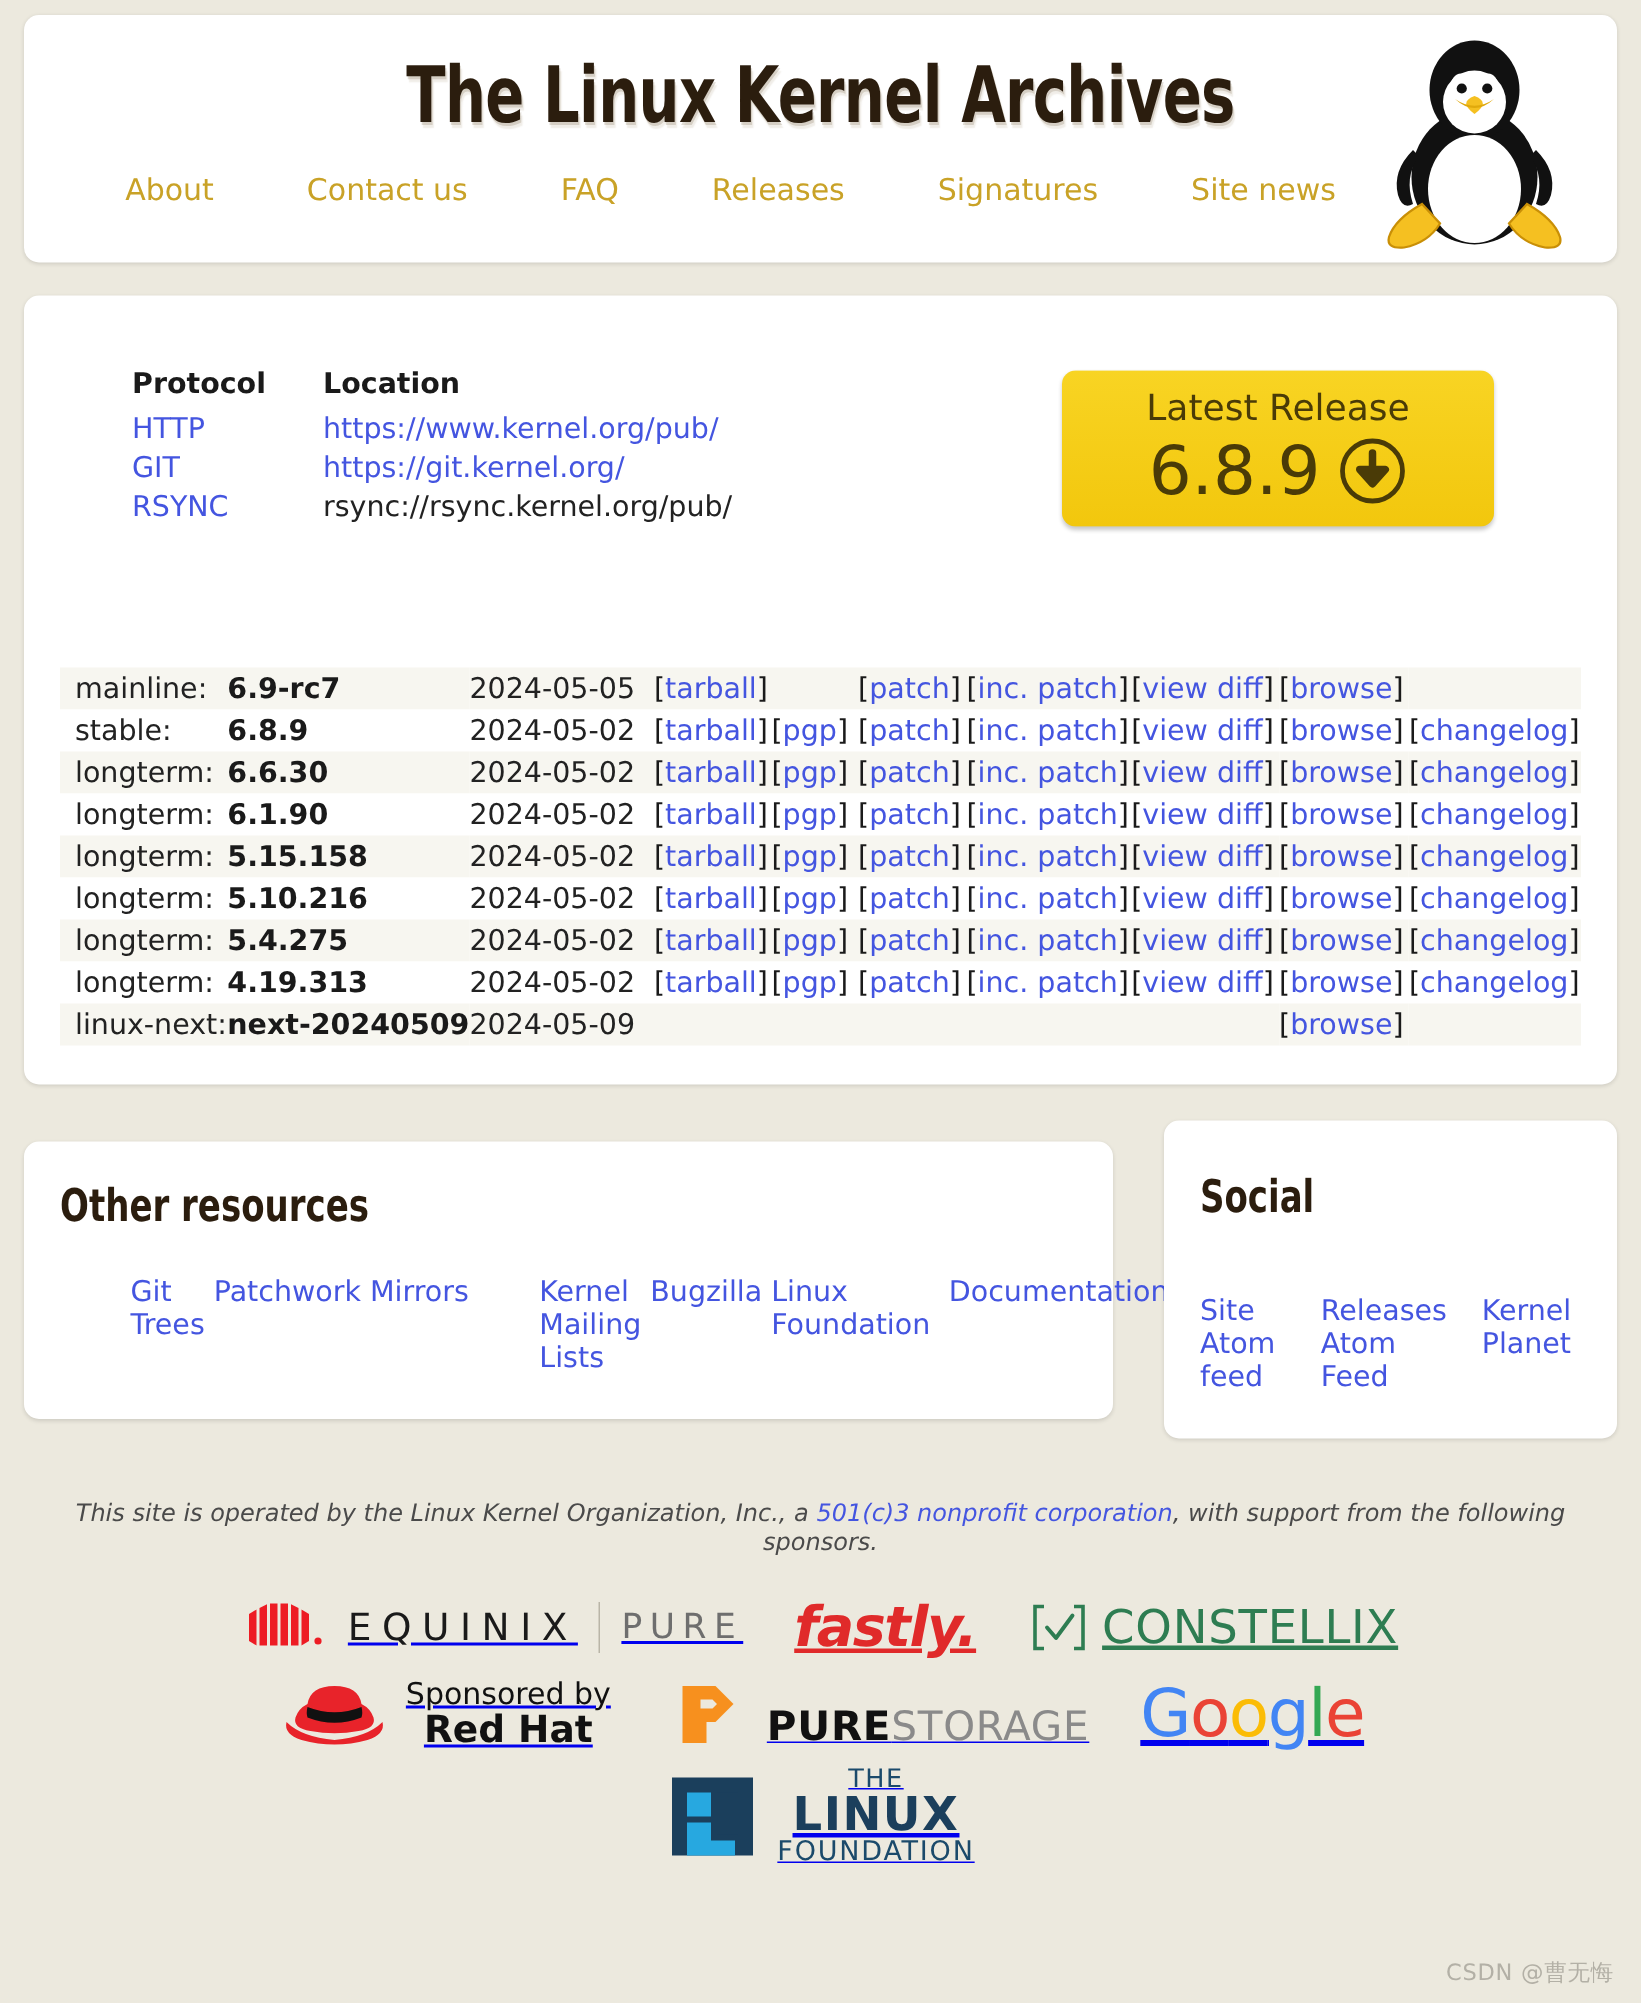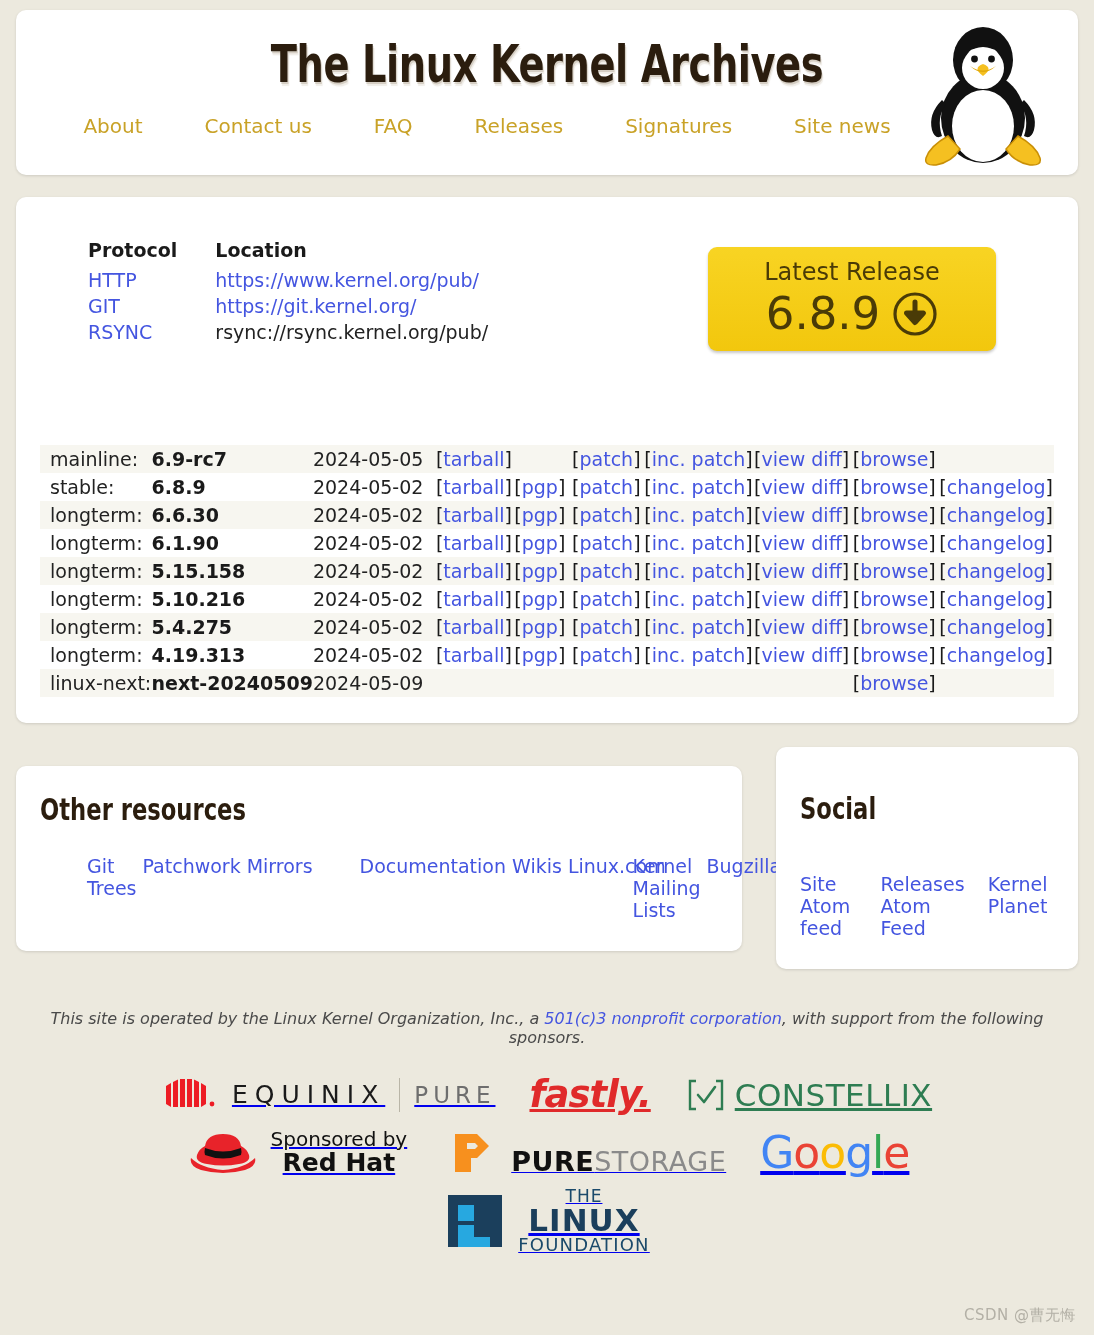--- a/index.html
+++ b/index.html
@@ -60,21 +60,21 @@
   .tux {
     position: absolute;
     right: 30px;
     top: 8px;
     width: 130px;
     height: 150px;
   }
 
   
   .main-card { padding: 42px 24px 26px 24px; margin-bottom: 24px; }
-  .top-row { display: flex; align-items: flex-start; justify-content: space-between; }
+  .top-row { display: flex; align-items: flex-end; justify-content: space-between; }
 
   table.proto { border-collapse: collapse; margin-left: 48px; }
   table.proto th {
     text-align: left;
     font-size: 19px;
     font-weight: bold;
     color: #1a1a1a;
     padding: 0 0 6px 0;
   }
   table.proto th.loc, table.proto td.loc { padding-left: 38px; }
@@ -125,21 +125,21 @@
   .c-incp    { width: 112px; }
   .c-diff    { width: 104px; }
   .c-browse  { width: 92px; }
   .c-chlog   { width: 116px; }
   .lnk { color: #4455e0; text-decoration: none; }
   .brk { color: #1a1a1a; }
 
   
   .panels { display: flex; gap: 34px; align-items: center; margin-bottom: 40px; }
   .panel-other { width: 726px; padding: 26px 24px 30px 24px; }
-  .panel-social { flex: 1; padding: 44px 24px 30px 24px; }
+  .panel-social { flex: 1; padding: 34px 24px 30px 24px; }
   .panel-title {
     margin: 0 0 28px 0;
     font-size: 30px;
     font-weight: bold;
     font-stretch: condensed;
     transform: scaleX(0.84);
     transform-origin: left center;
     color: #2b1d0e;
     white-space: nowrap;
   }
@@ -415,28 +415,28 @@
 
     <div class="card panel panel-other">
       <h2 class="panel-title">Other resources</h2>
       <div class="res-cols">
         <div class="res-col">
           <a href="#">Git Trees</a>
           <a href="#">Patchwork</a>
           <a href="#">Mirrors</a>
         </div>
         <div class="res-col">
+          <a href="#">Kernel Mailing Lists</a>
+          <a href="#">Bugzilla</a>
+          <a href="#">Linux Foundation</a>
+        </div>
+        <div class="res-col">
           <a href="#">Documentation</a>
           <a href="#">Wikis</a>
           <a href="#">Linux.com</a>
-        </div>
-        <div class="res-col">
-          <a href="#">Kernel Mailing Lists</a>
-          <a href="#">Bugzilla</a>
-          <a href="#">Linux Foundation</a>
         </div>
       </div>
     </div>
 
     <div class="card panel panel-social">
       <h2 class="panel-title">Social</h2>
       <div class="social-links">
         <a href="#">Site Atom feed</a>
         <a href="#">Releases Atom Feed</a>
         <a href="#">Kernel Planet</a>

